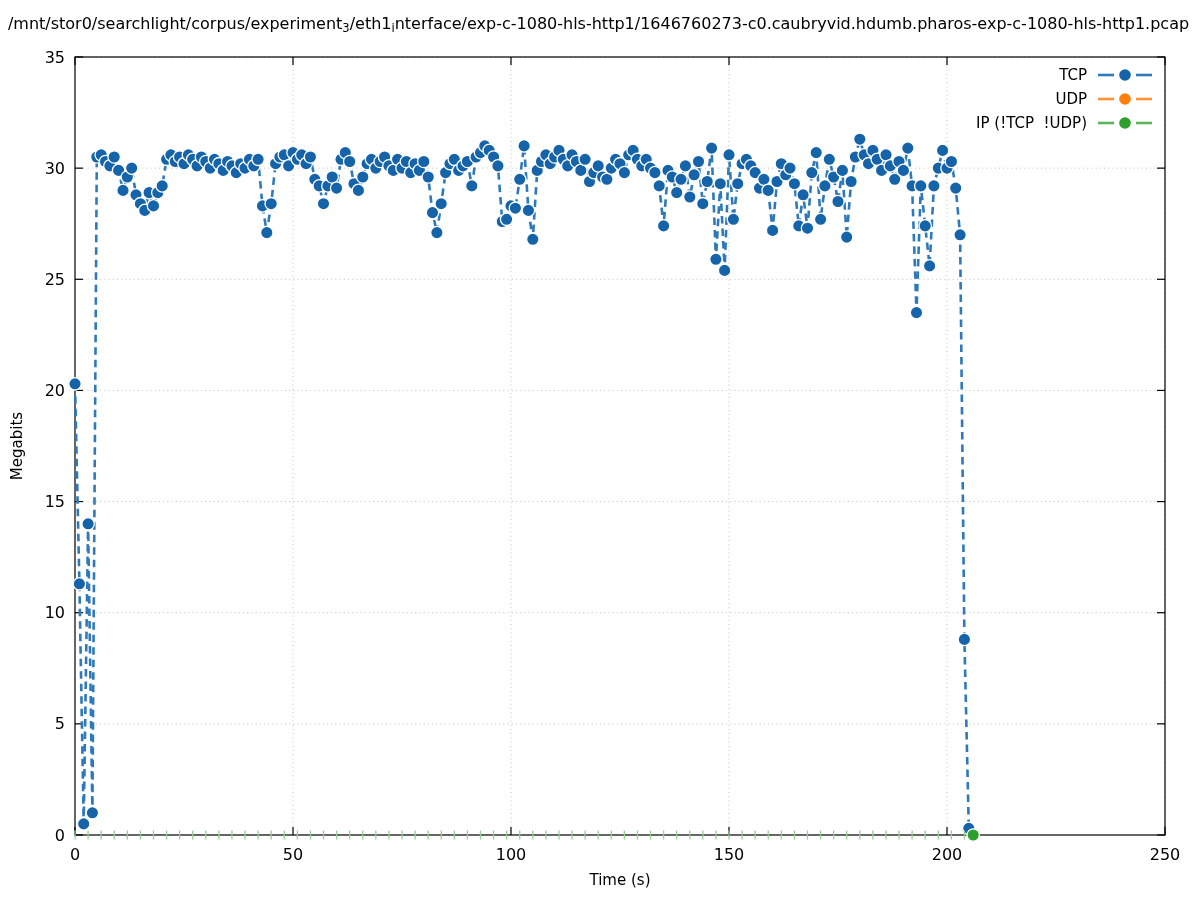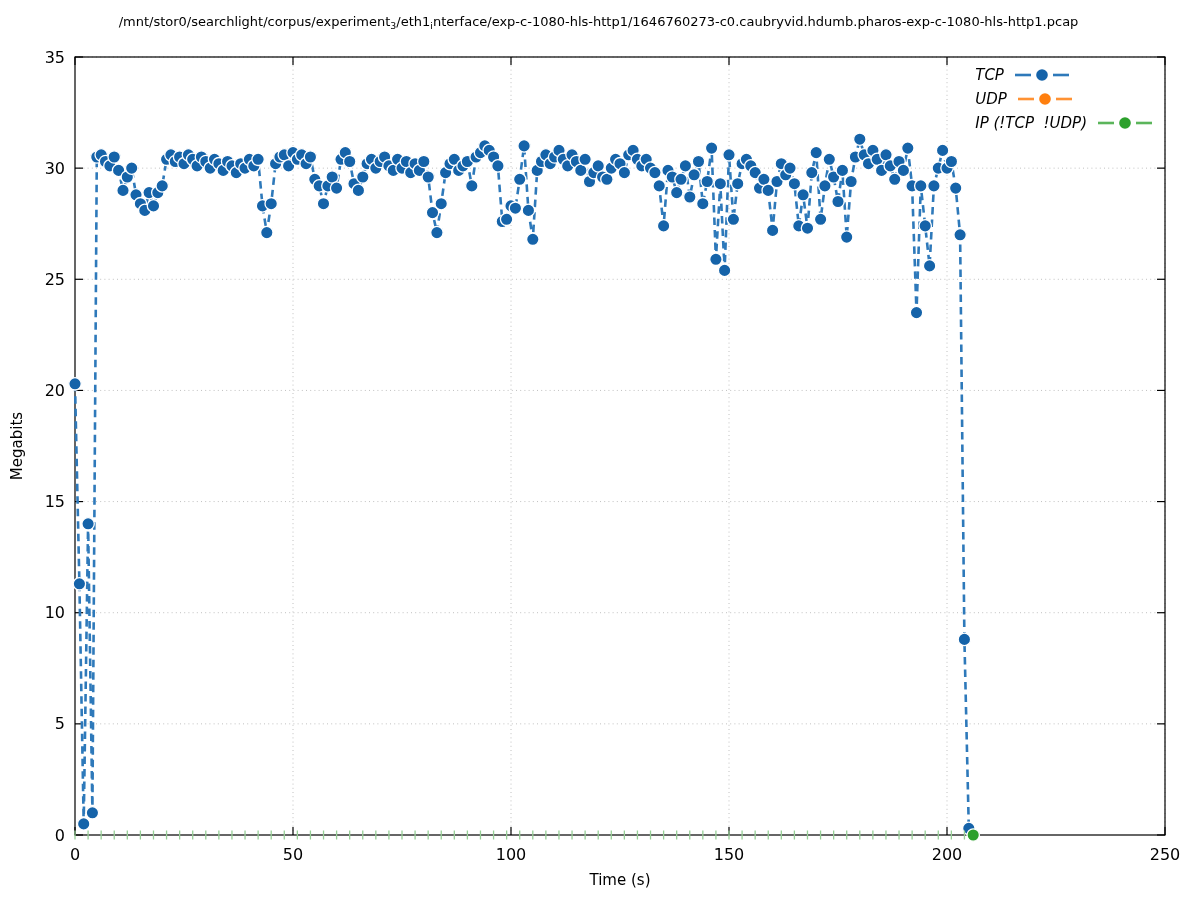--- a/index.html
+++ b/index.html
@@ -1,24 +1,24 @@
 <!DOCTYPE html>
 <html><head>
 <meta charset="utf-8">
 <style>
   html,body{margin:0;padding:0;background:#ffffff;}
   body{width:1197px;height:900px;position:relative;overflow:hidden;
        font-family:"DejaVu Sans",sans-serif;color:#000;}
   .chart-title{position:absolute;top:14px;left:0;width:1197px;text-align:center;
-       font-size:13px;white-space:nowrap;letter-spacing:0px;}
+       font-size:16px;white-space:nowrap;letter-spacing:0px;}
   .chart-title .sub{font-size:0.72em;vertical-align:-0.30em;}
   #plot{position:absolute;left:0;top:0;}
   svg text{font-family:"DejaVu Sans",sans-serif;fill:#000;}
   .legend{position:absolute;top:63px;right:44px;}
-  .legend-row{display:flex;align-items:center;justify-content:flex-start;height:24px;font-style:italic;}
+  .legend-row{display:flex;align-items:center;justify-content:flex-end;height:24px;}
   .legend-label{font-size:15px;white-space:pre;margin-right:10px;}
   .legend-sample{display:block;}
 </style>
 </head>
 <body>
 
 <div class="chart-title"><span>/mnt/stor0/searchlight/corpus/experiment</span><span class="sub">3</span><span>/eth1</span><span class="sub">i</span><span>nterface/exp-c-1080-hls-http1/1646760273-c0.caubryvid.hdumb.pharos-exp-c-1080-hls-http1.pcap</span></div>
 
 <svg id="plot" width="1197" height="900">
     <line x1="293" y1="835" x2="293" y2="57" stroke="#c0c0c0" stroke-width="1" stroke-dasharray="1,3.2"></line>

